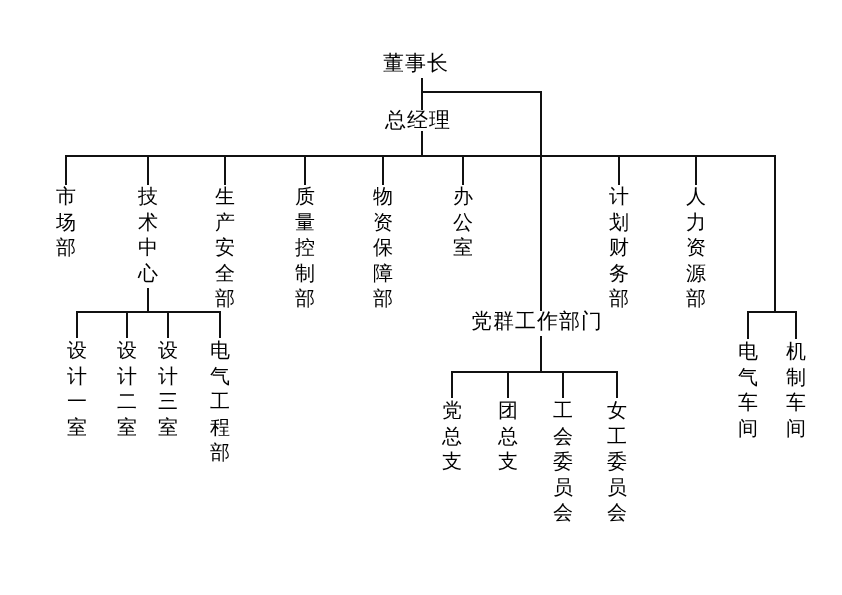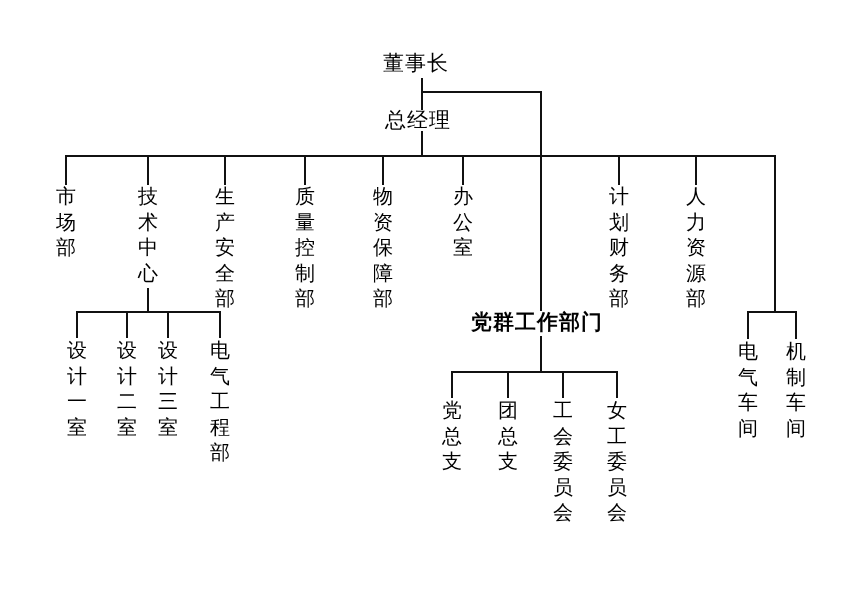--- a/index.html
+++ b/index.html
@@ -154,21 +154,21 @@
       <span>室</span>
     </div>
   <div class="node-v" style="left:208px; top:338px;">
       <span>电</span>
       <span>气</span>
       <span>工</span>
       <span>程</span>
       <span>部</span>
     </div>
 
-  <div class="node-h" style="left:469px; top:311px; background:#ffffff; padding:0 2px;font-weight:bold;">党群工作部门</div>
+  <div class="node-h" style="left:469px; top:311px; background:#ffffff; padding:0 2px;">党群工作部门</div>
   <div class="ln v" style="left:540px; top:336px; height:36px;"></div>
   <div class="ln h" style="left:451px; top:371px; width:167px;"></div>
   <div class="ln v" style="left:451px; top:371px; height:27px;"></div>
   <div class="ln v" style="left:507px; top:371px; height:27px;"></div>
   <div class="ln v" style="left:562px; top:371px; height:27px;"></div>
   <div class="ln v" style="left:616px; top:371px; height:27px;"></div>
 
   <div class="node-v" style="left:440px; top:398px;">
       <span>党</span>
       <span>总</span>

